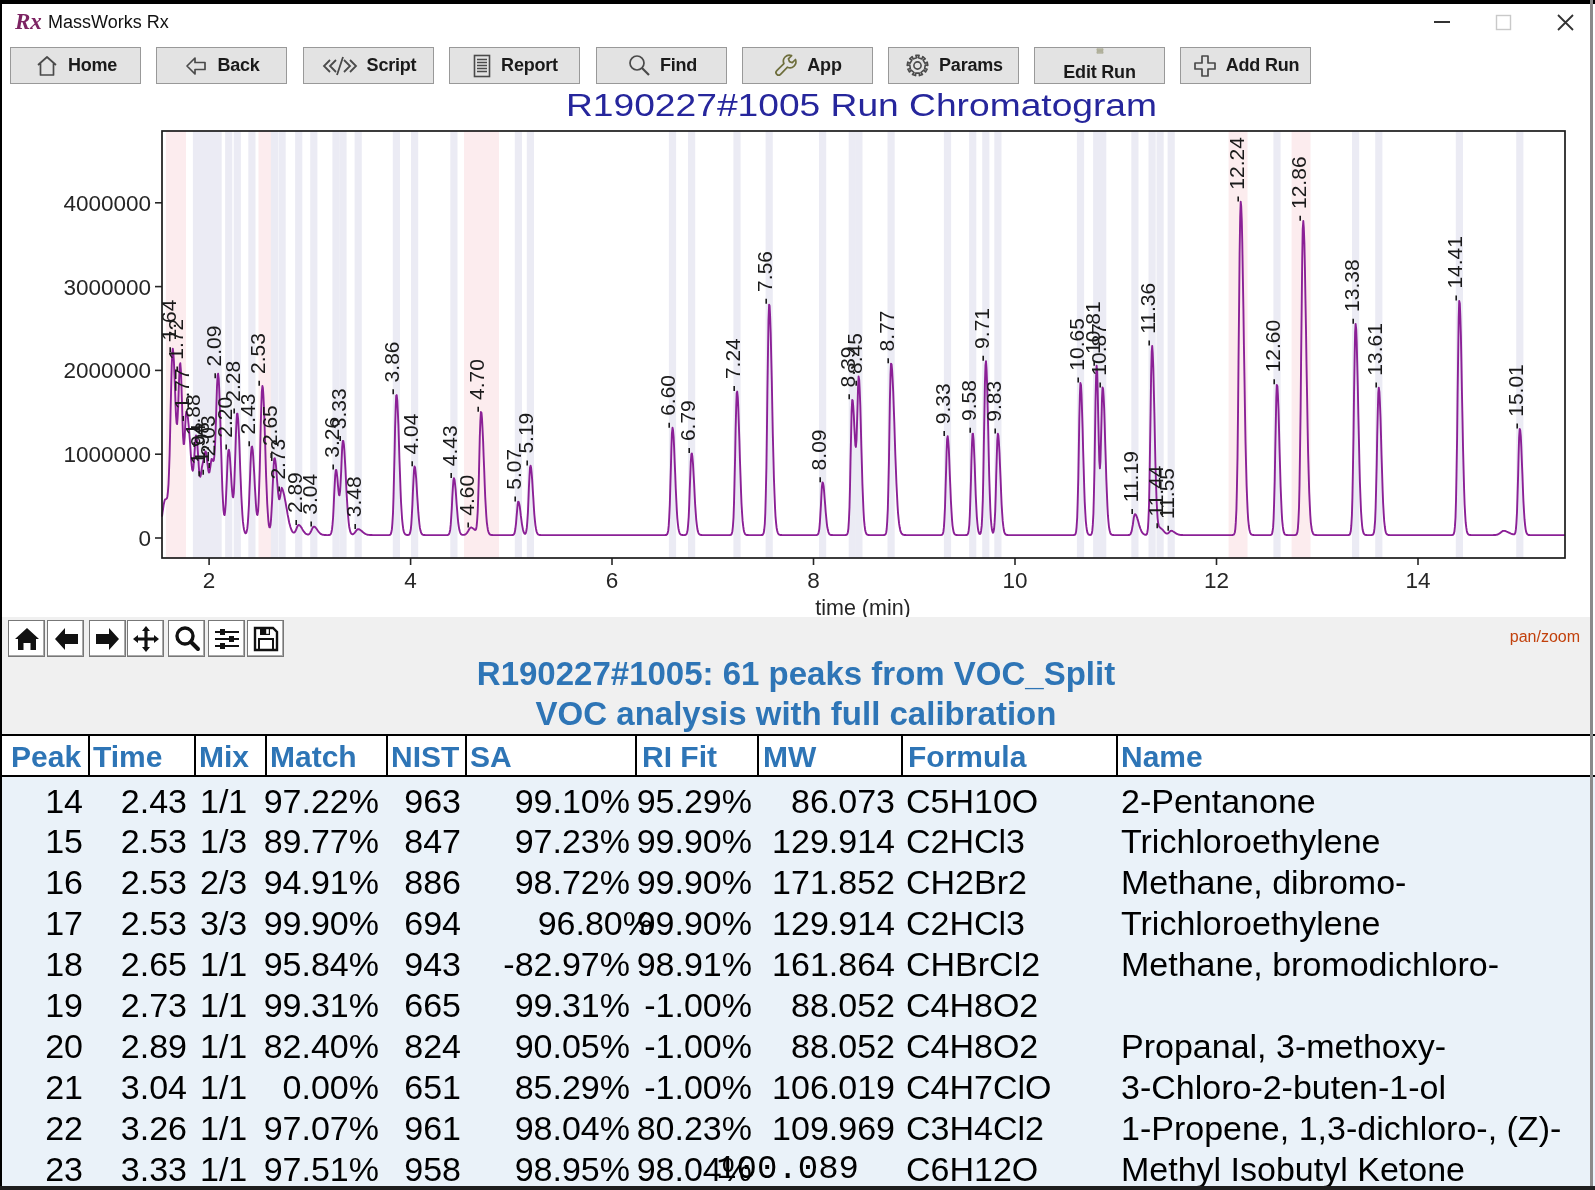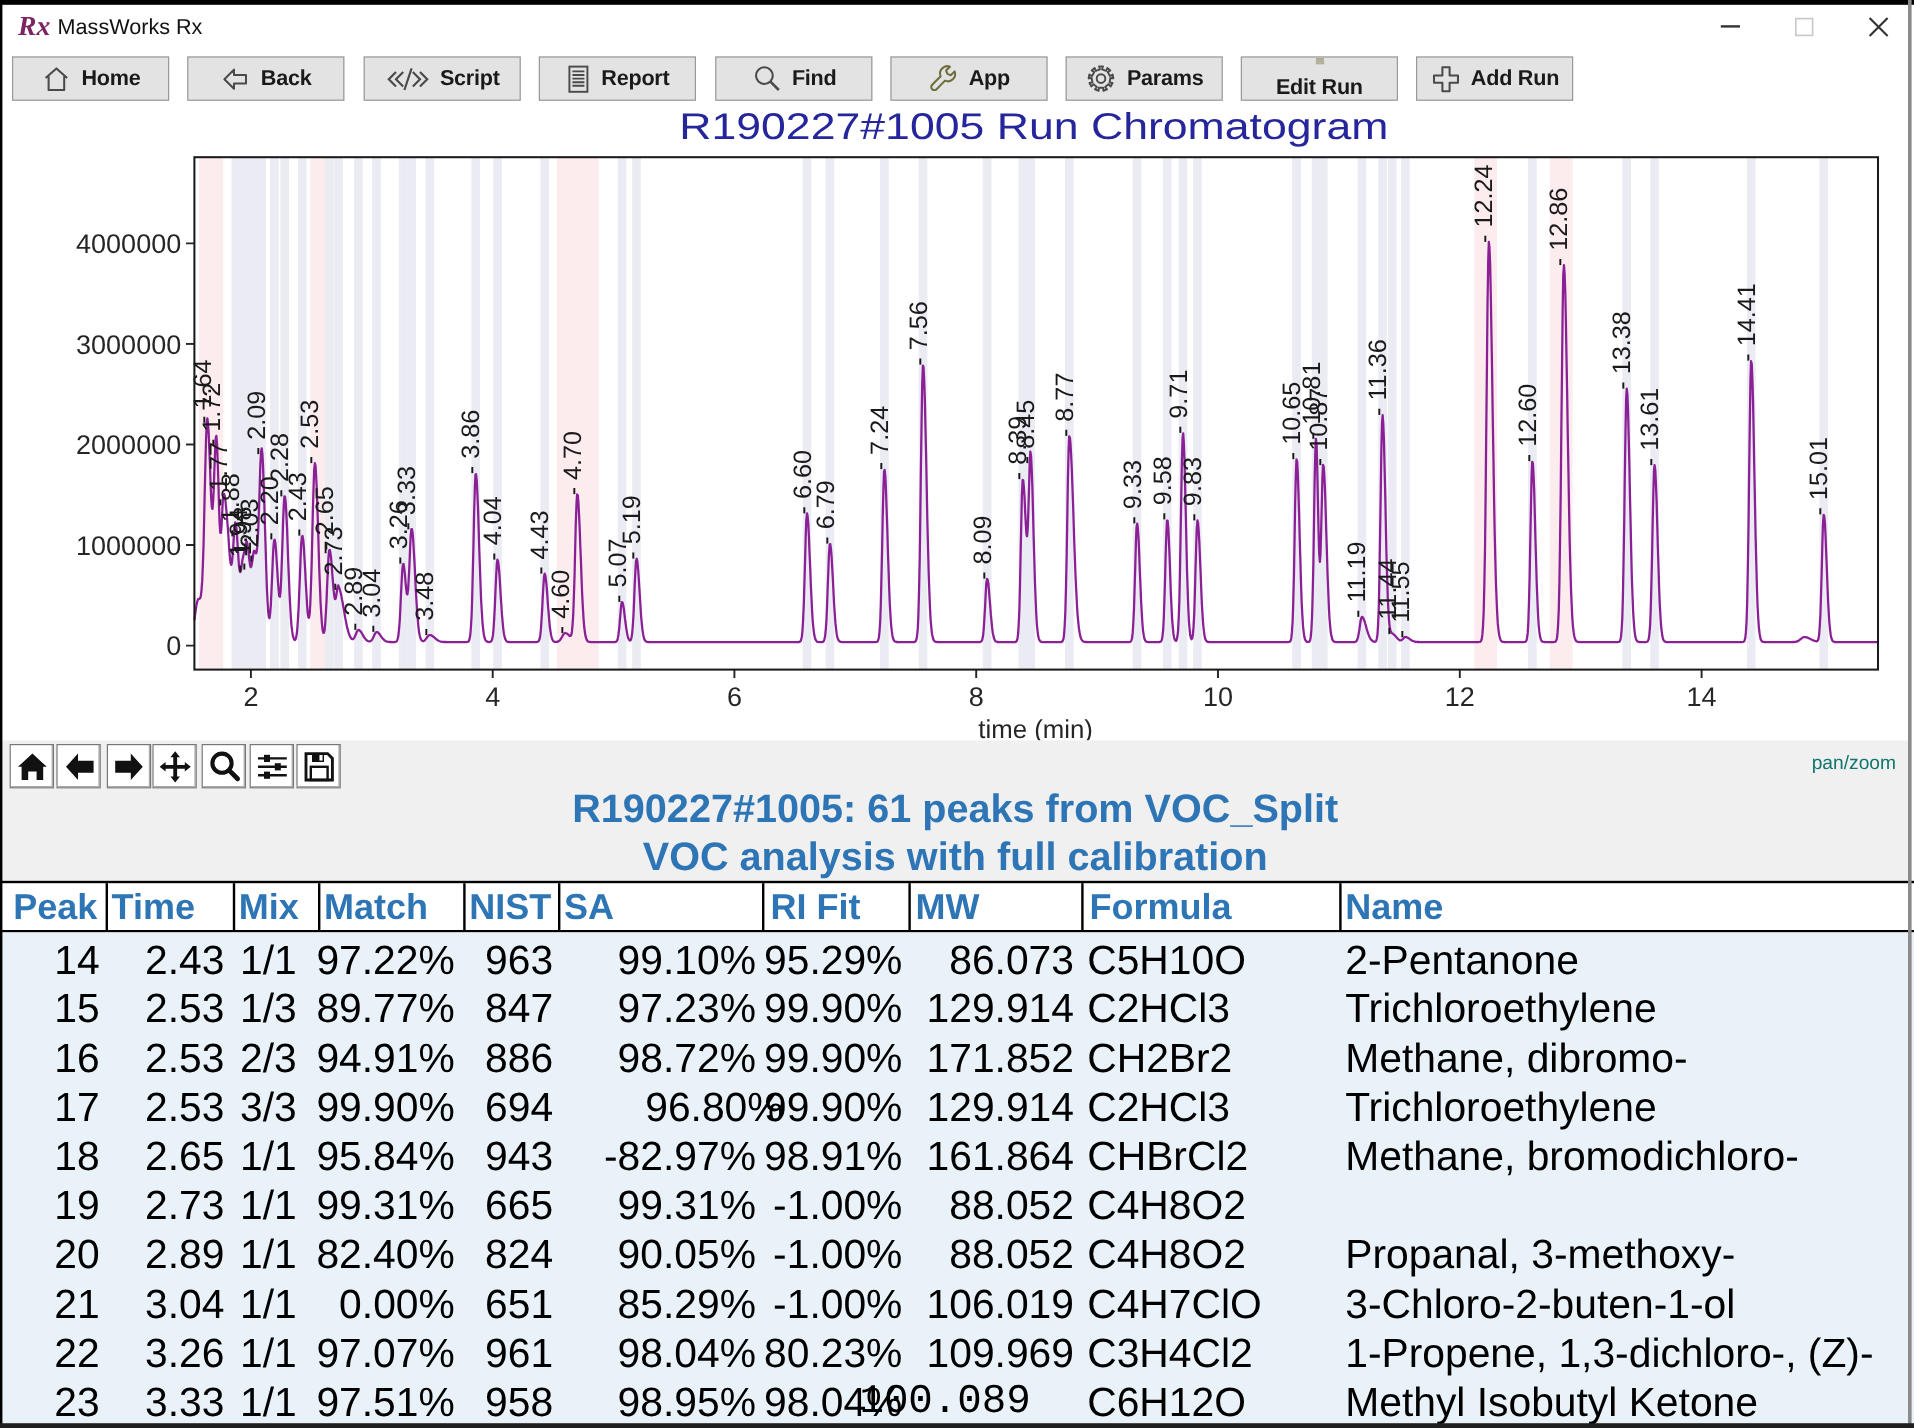--- a/index.html
+++ b/index.html
@@ -18,21 +18,21 @@
 
 .tbtn { position:absolute; top:47px; width:131px; height:37px;
   background:#e3e3e3; border:1.5px solid #999; display:flex; align-items:center;
   justify-content:center; gap:8px; }
 .tbtn span { font-size:18px; font-weight:bold; color:#1a1a1a; letter-spacing:-0.2px; }
 
 #strip { position:absolute; left:2px; top:617px; width:1588px; height:117px; background:#f0f0f0; }
 .nav { position:absolute; top:3px; width:37px; height:37px; background:#fff;
   border:1px solid #777; box-shadow:inset -1px -1px 0 #aaa, inset 1px 1px 0 #fff;
   display:flex; align-items:center; justify-content:center; }
-#panzoom { position:absolute; right:10px; top:11px; font-size:16px; color:#0f766e; }
+#panzoom { position:absolute; right:10px; top:11px; font-size:16px; color:#c2410c; }
 .bluehead { position:absolute; left:0; width:1588px; text-align:center;
   font-weight:bold; font-size:33px; color:#2e75b6; }
 
 #thead { position:absolute; left:0; top:734px; width:1595px; height:43px;
   background:#fff; border-top:2px solid #000; border-bottom:2px solid #000; }
 .hc { position:absolute; top:4px; font-size:30px; font-weight:bold; color:#2e75b6; }
 .hs { position:absolute; top:0; width:2px; height:39px; background:#000; }
 #tbody { position:absolute; left:0; top:777px; width:1595px; height:409px; background:#eaf2f9; }
 .trow { position:absolute; left:0; width:1595px; height:41px; }
 .c { position:absolute; top:0; font-size:34px; color:#000; line-height:41px; white-space:pre; }

